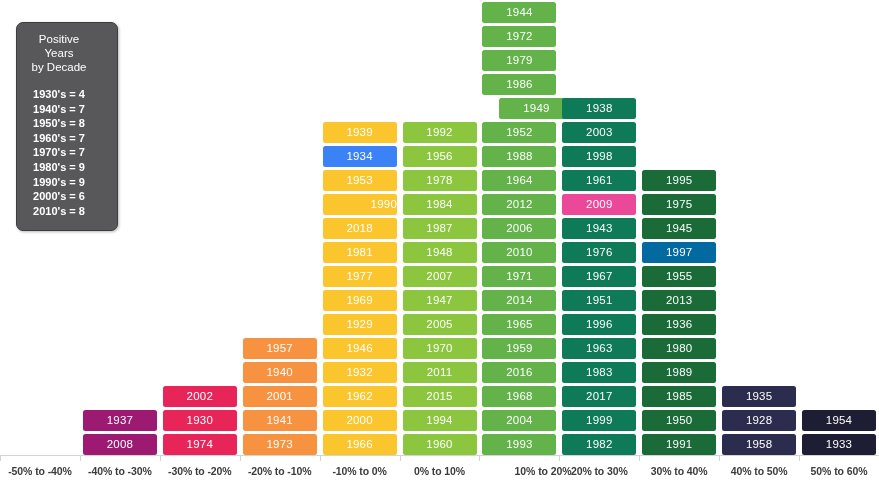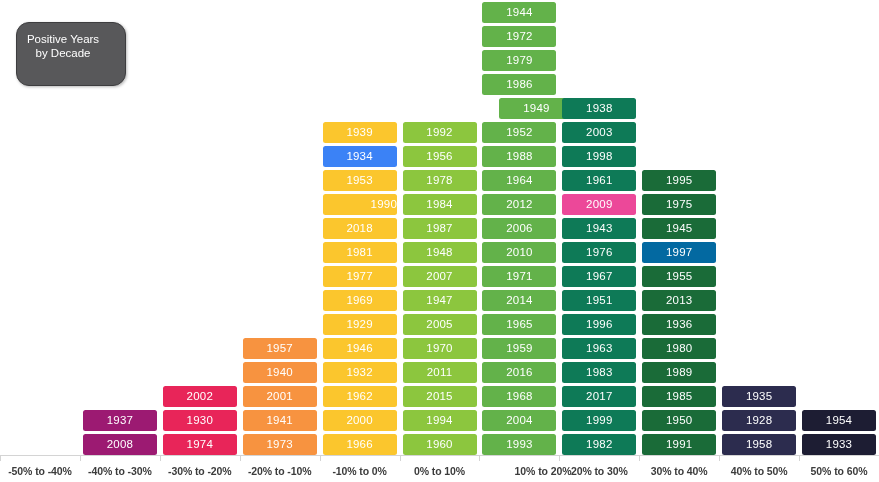--- a/index.html
+++ b/index.html
@@ -15,25 +15,25 @@
     width: 879px;
     height: 482px;
     background: #ffffff;
   }
 
   
   #legend-box {
     position: absolute;
     left: 16px;
     top: 22px;
-    width: 110px;
+    width: 102px;
     padding: 9px 24px 12px 8px;
     background: #58585a;
     border: 1px solid #3d3d3f;
-    border-radius: 13px;
+    border-radius: 7px;
     box-shadow: 1px 1px 3px rgba(0,0,0,0.28);
     color: #ffffff;
     z-index: 5;
   }
   #legend-title {
     text-align: center;
     font-size: 11.5px;
     line-height: 14px;
     font-weight: 400;
     white-space: pre-line;
@@ -104,20 +104,31 @@
   }
 </style>
 </head>
 <body>
 
 <div id="chart-root">
 
   <div id="legend-box">
     <div id="legend-title">Positive Years
 by Decade</div>
+    <div id="legend-rows">
+        <div class="legend-row">1930's = 4</div>
+        <div class="legend-row">1940's = 7</div>
+        <div class="legend-row">1950's = 8</div>
+        <div class="legend-row">1960's = 7</div>
+        <div class="legend-row">1970's = 7</div>
+        <div class="legend-row">1980's = 9</div>
+        <div class="legend-row">1990's = 9</div>
+        <div class="legend-row">2000's = 6</div>
+        <div class="legend-row">2010's = 8</div>
+      </div>
   </div>
 
   <div id="plot-area">
       <div class="bin-column" style="left: 79.9px;">
         <div class="cell" style="background: rgb(156, 26, 114);">2008</div>
         <div class="cell" style="background: rgb(156, 26, 114); margin-top: 9px;">1937</div>
       </div>
       <div class="bin-column" style="left: 159.8px;">
         <div class="cell" style="background: rgb(232, 37, 89);">1974</div>
         <div class="cell" style="background: rgb(232, 37, 89);">1930</div>

